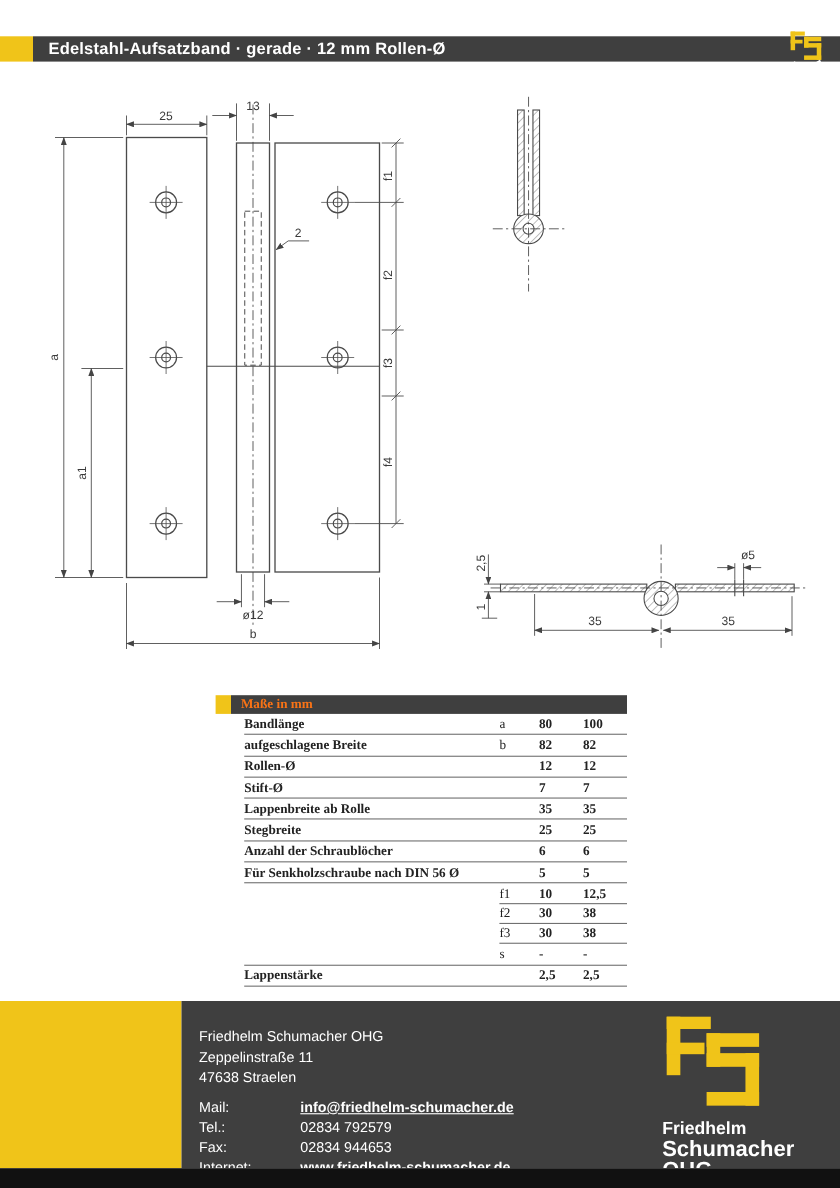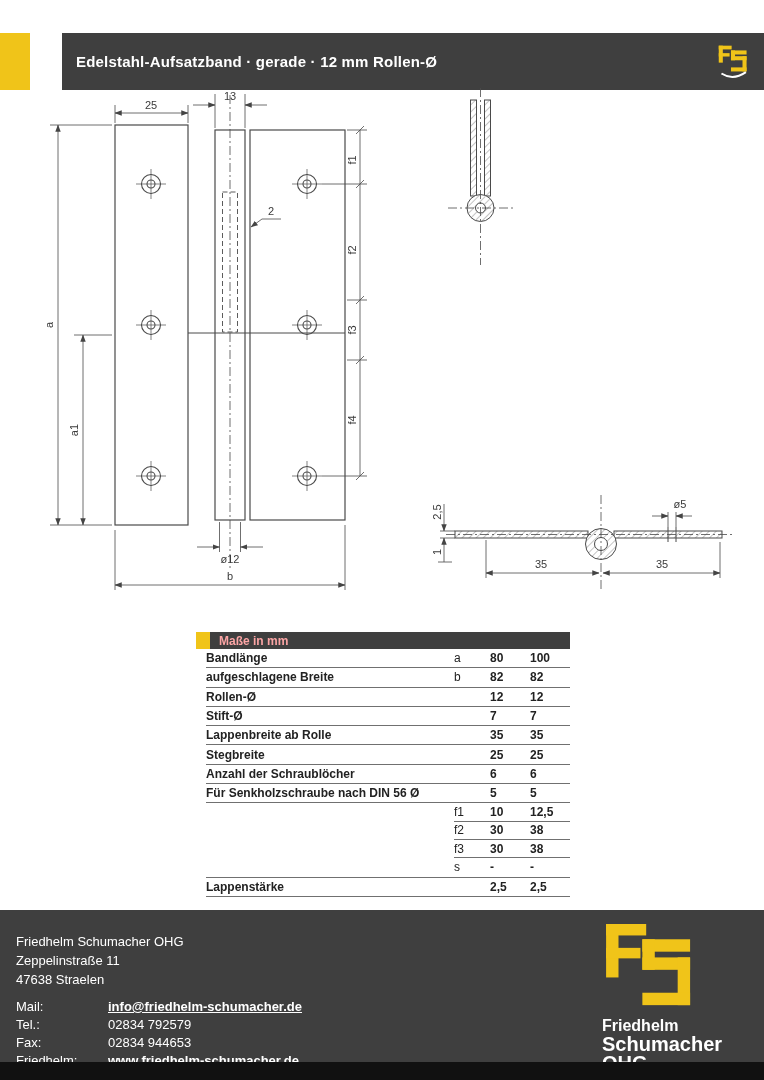--- a/index.html
+++ b/index.html
@@ -1,43 +1,43 @@
 <!DOCTYPE html>
 <html><head>
 <meta charset="utf-8">
 <style>
   html,body{margin:0;padding:0;background:#e8e8e8;}
   .page{position:relative;width:764px;height:1080px;background:#fff;overflow:hidden;
         font-family:"Liberation Sans",sans-serif;margin:0 auto;}
   
-  .topbar{position:absolute;top:33px;left:0;right:0;height:57px;display:flex;gap:32px;}
+  .topbar{position:absolute;top:33px;left:0;right:0;height:23px;display:flex;}
   .topbar-yellow{width:30px;background:#f0c419;}
   .topbar-dark{flex:1;background:#3f3f3f;display:flex;align-items:center;padding:0 14px;}
   .page-title{color:#fff;font-size:15px;font-weight:bold;letter-spacing:.2px;}
   .logo-small{margin-left:auto;width:34px;height:34px;}
   
   .drawing-wrap{position:absolute;top:80px;left:0;width:764px;height:535px;}
   .dt{font-family:"Liberation Sans",sans-serif;font-size:11px;fill:#3a3a3a;}
   
   .spec{position:absolute;top:632px;left:196px;width:374px;}
   .theader{display:flex;height:17px;}
   .theader-yellow{width:14px;background:#f0c419;}
-  .theader-dark{flex:1;background:#3f3f3f;color:#fca5a5;font-size:12px;font-weight:bold;
-                display:flex;align-items:center;padding-left:9px;}
-  .tbody{margin-left:10px;}
+  .theader-dark{flex:1;background:#3f3f3f;color:#f97316;font-size:12px;font-weight:bold;
+                display:flex;align-items:center;padding-left:9px;font-family:Liberation Serif, serif;}
+  .tbody{margin-left:26px;font-family:Liberation Serif, serif;}
   .trow{display:grid;grid-template-columns:1fr 36px 40px 40px;height:18.3px;
         font-size:12px;color:#222;}
   .trow span{display:flex;align-items:center;}
   .c-label{font-weight:bold;}
   .c-param{font-weight:normal;}
   .c-v{font-weight:bold;}
   .full{border-bottom:1px solid #707070;}
   .part .c-param,.part .c-v{border-bottom:1px solid #707070;}
   
-  .footer{position:absolute;top:910px;left:0;right:0;height:152px;display:flex;flex-direction:column;}
+  .footer{position:absolute;top:910px;left:0;right:0;height:152px;display:flex;}
   .footer-yellow{width:165px;background:#f0c419;}
   .footer-dark{flex:1;background:#3f3f3f;position:relative;color:#fff;}
   .address{position:absolute;left:16px;top:22px;font-size:13px;line-height:19px;}
   .contacts{position:absolute;left:16px;top:88px;font-size:13px;line-height:18px;
             display:grid;grid-template-columns:92px auto;}
   .link{color:#fff;text-decoration:underline;cursor:pointer;font-weight:bold;}
   .logo-block{position:absolute;right:22px;top:14px;width:140px;font-weight:bold;}
   .logo-block .l1{font-size:16px;line-height:19px;margin-top:4px;}
   .logo-block .l2{font-size:20px;line-height:19px;}
   .bottombar{position:absolute;top:1062px;left:0;right:0;height:18px;background:#111;}
@@ -319,21 +319,21 @@
         <div>Zeppelinstraße 11</div>
         <div>47638 Straelen</div>
       </div>
       <div class="contacts">
         <span>Mail:</span>
         <span class="link">info@friedhelm-schumacher.de</span>
         <span>Tel.:</span>
         <span>02834 792579</span>
         <span>Fax:</span>
         <span>02834 944653</span>
-        <span>Friedhelm:</span>
+        <span>Internet:</span>
         <span class="link">www.friedhelm-schumacher.de</span>
       </div>
       <div class="logo-block">
         <svg viewBox="0 0 100 88" width="96" height="84">
           <g fill="#f0c419">
             <rect x="4" y="0" width="13" height="56"></rect>
               <rect x="4" y="0" width="42" height="12"></rect>
               <rect x="4" y="25" width="36" height="11"></rect>
             <rect x="42" y="16" width="50" height="13"></rect>
               <rect x="42" y="16" width="13" height="32"></rect>

